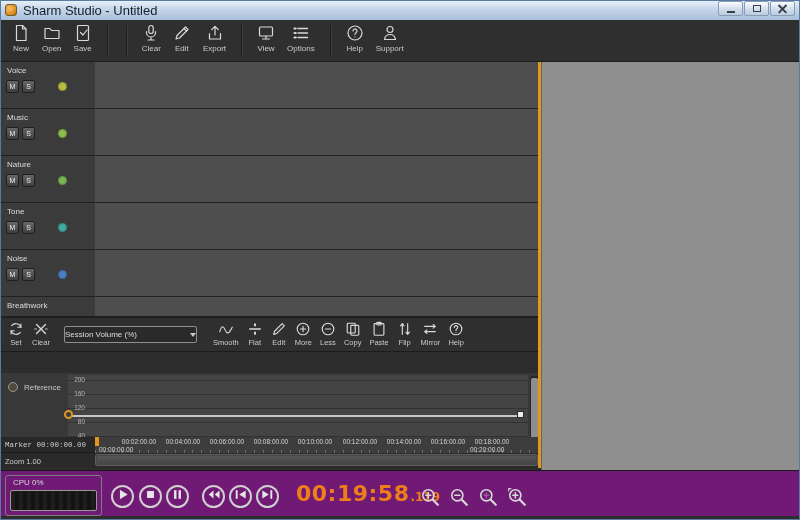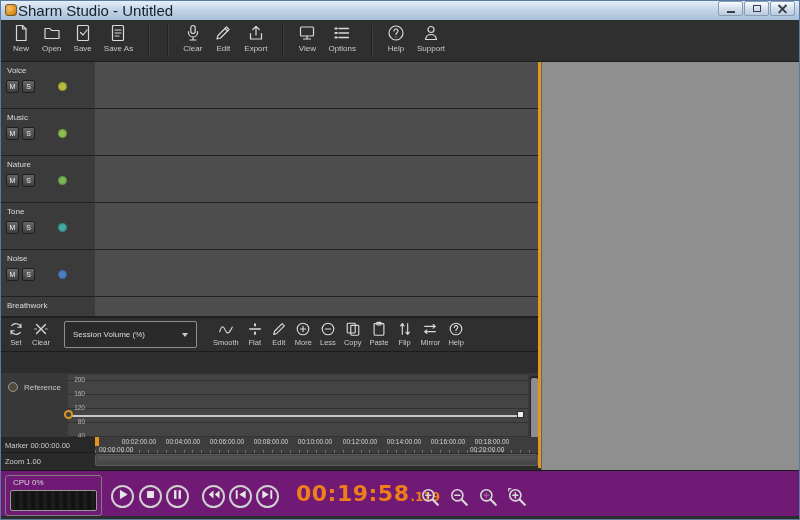--- a/index.html
+++ b/index.html
@@ -4,21 +4,21 @@
 <style>
   * { margin:0; padding:0; box-sizing:border-box; }
   html,body { width:800px; height:520px; overflow:hidden; }
   body { font-family:"Liberation Sans", sans-serif; background:#2d2d2d; position:relative; }
   .frame { position:absolute; inset:0; border:1px solid #5a7aa0; pointer-events:none; z-index:99; }
 
   
   .titlebar { position:absolute; left:0; top:0; width:800px; height:20px;
     background:linear-gradient(#eaf2fb,#c3d5e9 48%,#a8bfd9); display:flex; align-items:center; padding-left:5px; }
   .app-icon { width:12px; height:12px; border-radius:3px; background:radial-gradient(circle at 35% 35%, #f6c06a, #d98a1c 70%, #8a5a10); border:1px solid #7a5a20; }
-  .win-title { font-size:15px; color:#17202b; margin-left:1px; }
+  .win-title { font-size:13px; color:#17202b; margin-left:6px; }
   .win-btns { position:absolute; right:5px; top:1px; display:flex; gap:1px; }
   .win-btn { width:25px; height:15px; border:1px solid #869cb6; border-radius:2px;
     background:linear-gradient(#fbfdfe,#d4e0ec 50%,#bccbdd); display:flex; align-items:center; justify-content:center; }
   .glyph-min { width:8px; height:2px; background:#37404b; margin-top:7px; }
   .glyph-max { width:8px; height:7px; border:1.5px solid #37404b; }
   .glyph-close { position:relative; width:11px; height:11px; }
   .glyph-close i { position:absolute; left:0; top:5px; width:11px; height:1.8px; background:#37404b; display:block; }
   .glyph-close i.a { transform:rotate(45deg); } .glyph-close i.b { transform:rotate(-45deg); }
 
   
@@ -40,41 +40,41 @@
     background:linear-gradient(#676767,#3e3e3e); color:#f0f0f0; font-size:7px; display:flex; align-items:center; justify-content:center; }
   .track-btn.m { left:6px; } .track-btn.s { left:22px; }
   .track-dot { position:absolute; left:58px; top:20px; width:9px; height:9px; border-radius:50%; box-shadow:inset 0 0 2px rgba(0,0,0,.55); }
 
   
   .env-toolbar { position:absolute; left:0; top:317px; width:538px; height:35px; background:#2f2f2f;
     border-top:1px solid #1c1c1c; border-bottom:1px solid #1c1c1c; display:flex; align-items:stretch; padding-left:4px; }
   .et-item { display:flex; flex-direction:column; align-items:center; padding:2px 4px 1px; }
   .et-ico { height:17px; display:flex; align-items:center; }
   .et-label { font-size:7.5px; color:#cacaca; margin-top:1px; white-space:nowrap; }
-  .env-select { width:133px; height:27px; background:#2a2a2a; border:1px solid #8f8f8f; border-radius:2px;
-    display:flex; align-items:center; padding:0 8px; color:#dddddd; font-size:8px; margin:0 12px 0 10px; align-self:center; white-space:nowrap; }
+  .env-select { width:133px; height:17px; background:#2a2a2a; border:1px solid #8f8f8f; border-radius:2px;
+    display:flex; align-items:center; padding:0 0; color:#dddddd; font-size:8px; margin:0 12px 0 10px; align-self:center; white-space:nowrap; }
   .chev { margin-left:auto; width:0; height:0; border-left:3.5px solid transparent; border-right:3.5px solid transparent; border-top:4px solid #cccccc; }
 
   
   .env-area { position:absolute; left:0; top:373px; width:538px; height:85px; background:#383838; border-bottom:1px solid #1c1c1c; }
   .ref-radio { position:absolute; left:8px; top:9px; width:10px; height:10px; border-radius:50%; border:1.5px solid #9a9a9a; background:#52493c; }
   .ref-label { position:absolute; left:24px; top:10px; font-size:8px; color:#c9c9c9; }
   .point-label { position:absolute; left:5px; top:66px; font-size:8px; }
   .env-graph { position:absolute; left:68px; top:2px; width:460px; height:81px; background:#444444; }
   .grid-h { position:absolute; left:0; width:460px; height:1px; background:#323232; }
   .y-label { position:absolute; left:1px; width:16px; text-align:right; font-size:6.5px; color:#b8b8b8; }
   .env-line { position:absolute; left:0; top:40px; width:452px; height:2px; background:#c6c6c6; }
   .env-ring { position:absolute; left:-4px; top:35px; width:9px; height:9px; border:2.5px solid #e0961f; border-radius:50%; background:#3d3d3d; }
   .env-handle { position:absolute; left:449px; top:36px; width:7px; height:7px; background:#ededed; border:1px solid #2c2c2c; }
   .vscroll { position:absolute; left:530px; top:3px; width:9px; height:79px; background:#272727; border-radius:2px; }
   .vthumb { position:absolute; left:1px; right:1px; top:2px; bottom:2px; background:#8e8e8e; border-radius:2px; }
 
   
   .marker-row { position:absolute; left:0; top:437px; width:538px; height:16px; background:#282828; border-bottom:1px solid #1c1c1c; }
-  .marker-label { position:absolute; left:5px; top:4px; font-size:7.5px; color:#cccccc; white-space:nowrap; }
+  .marker-label { position:absolute; left:5px; top:4px; font-size:7.5px; color:#cccccc; white-space:nowrap;font-family:Liberation Mono, monospace; }
   .ruler { position:absolute; left:95px; top:0; width:443px; height:16px; background:#3d3d3d; }
   .rl { position:absolute; top:1px; width:44px; text-align:center; font-size:6.5px; color:#d6d6d6; white-space:nowrap; }
   .rl2 { position:absolute; top:8.5px; font-size:6.5px; color:#d6d6d6; white-space:nowrap; }
   .ruler-ticks { position:absolute; left:0; right:0; bottom:0; height:3px;
     background:repeating-linear-gradient(90deg,#6f6f6f 0 1px,transparent 1px 8.85px); }
   .marker-flag { position:absolute; left:0; top:0; width:4px; height:9px; }
   .zoom-row { position:absolute; left:0; top:453px; width:538px; height:15px; background:#2a2a2a; }
   .zoom-label { position:absolute; left:5px; top:3.5px; font-size:7.5px; color:#cccccc; white-space:nowrap; }
   .zoom-track { position:absolute; left:95px; top:1px; width:443px; height:12px; background:#474747; border:1px solid #5c5c5c; border-radius:2px; }
   .zoom-thumb { position:absolute; inset:1px; background:linear-gradient(#575757,#454545); border-radius:2px; }
@@ -139,29 +139,20 @@
       <span class="tb-label">Open</span>
     </div>
     <div class="tb-item">
       <span class="tb-ico">
           <svg width="18" height="18" viewBox="0 0 18 18" stroke="#d9d9d9" fill="none" stroke-width="1.2" stroke-linecap="round" stroke-linejoin="round">
             <rect x="3.5" y="1.5" width="11" height="15" rx="1"></rect>
             <path d="M6.5 8.5l2.5 2.5 4-5"></path>
           </svg>
         </span>
       <span class="tb-label">Save</span>
-    </div>
-    <div class="tb-item">
-      <span class="tb-ico">
-          <svg width="18" height="18" viewBox="0 0 18 18" stroke="#d9d9d9" fill="none" stroke-width="1.2" stroke-linecap="round" stroke-linejoin="round">
-            <rect x="3.5" y="1.5" width="11" height="15" rx="1"></rect>
-            <path d="M6 6h6M6 9h6M6 12h4"></path>
-          </svg>
-        </span>
-      <span class="tb-label">Save As</span>
     </div>
   </div>
   <div class="tb-sep"></div>
   <div class="tb-sep"></div>
   <div class="tb-group">
     <div class="tb-item">
       <span class="tb-ico">
           <svg width="18" height="18" viewBox="0 0 18 18" stroke="#d9d9d9" fill="none" stroke-width="1.2" stroke-linecap="round" stroke-linejoin="round">
             <rect x="6.8" y="1.5" width="4.4" height="8" rx="2.2"></rect>
             <path d="M4.5 7.5v1a4.5 4.5 0 0 0 9 0v-1M9 13v3M6 16h6"></path>

